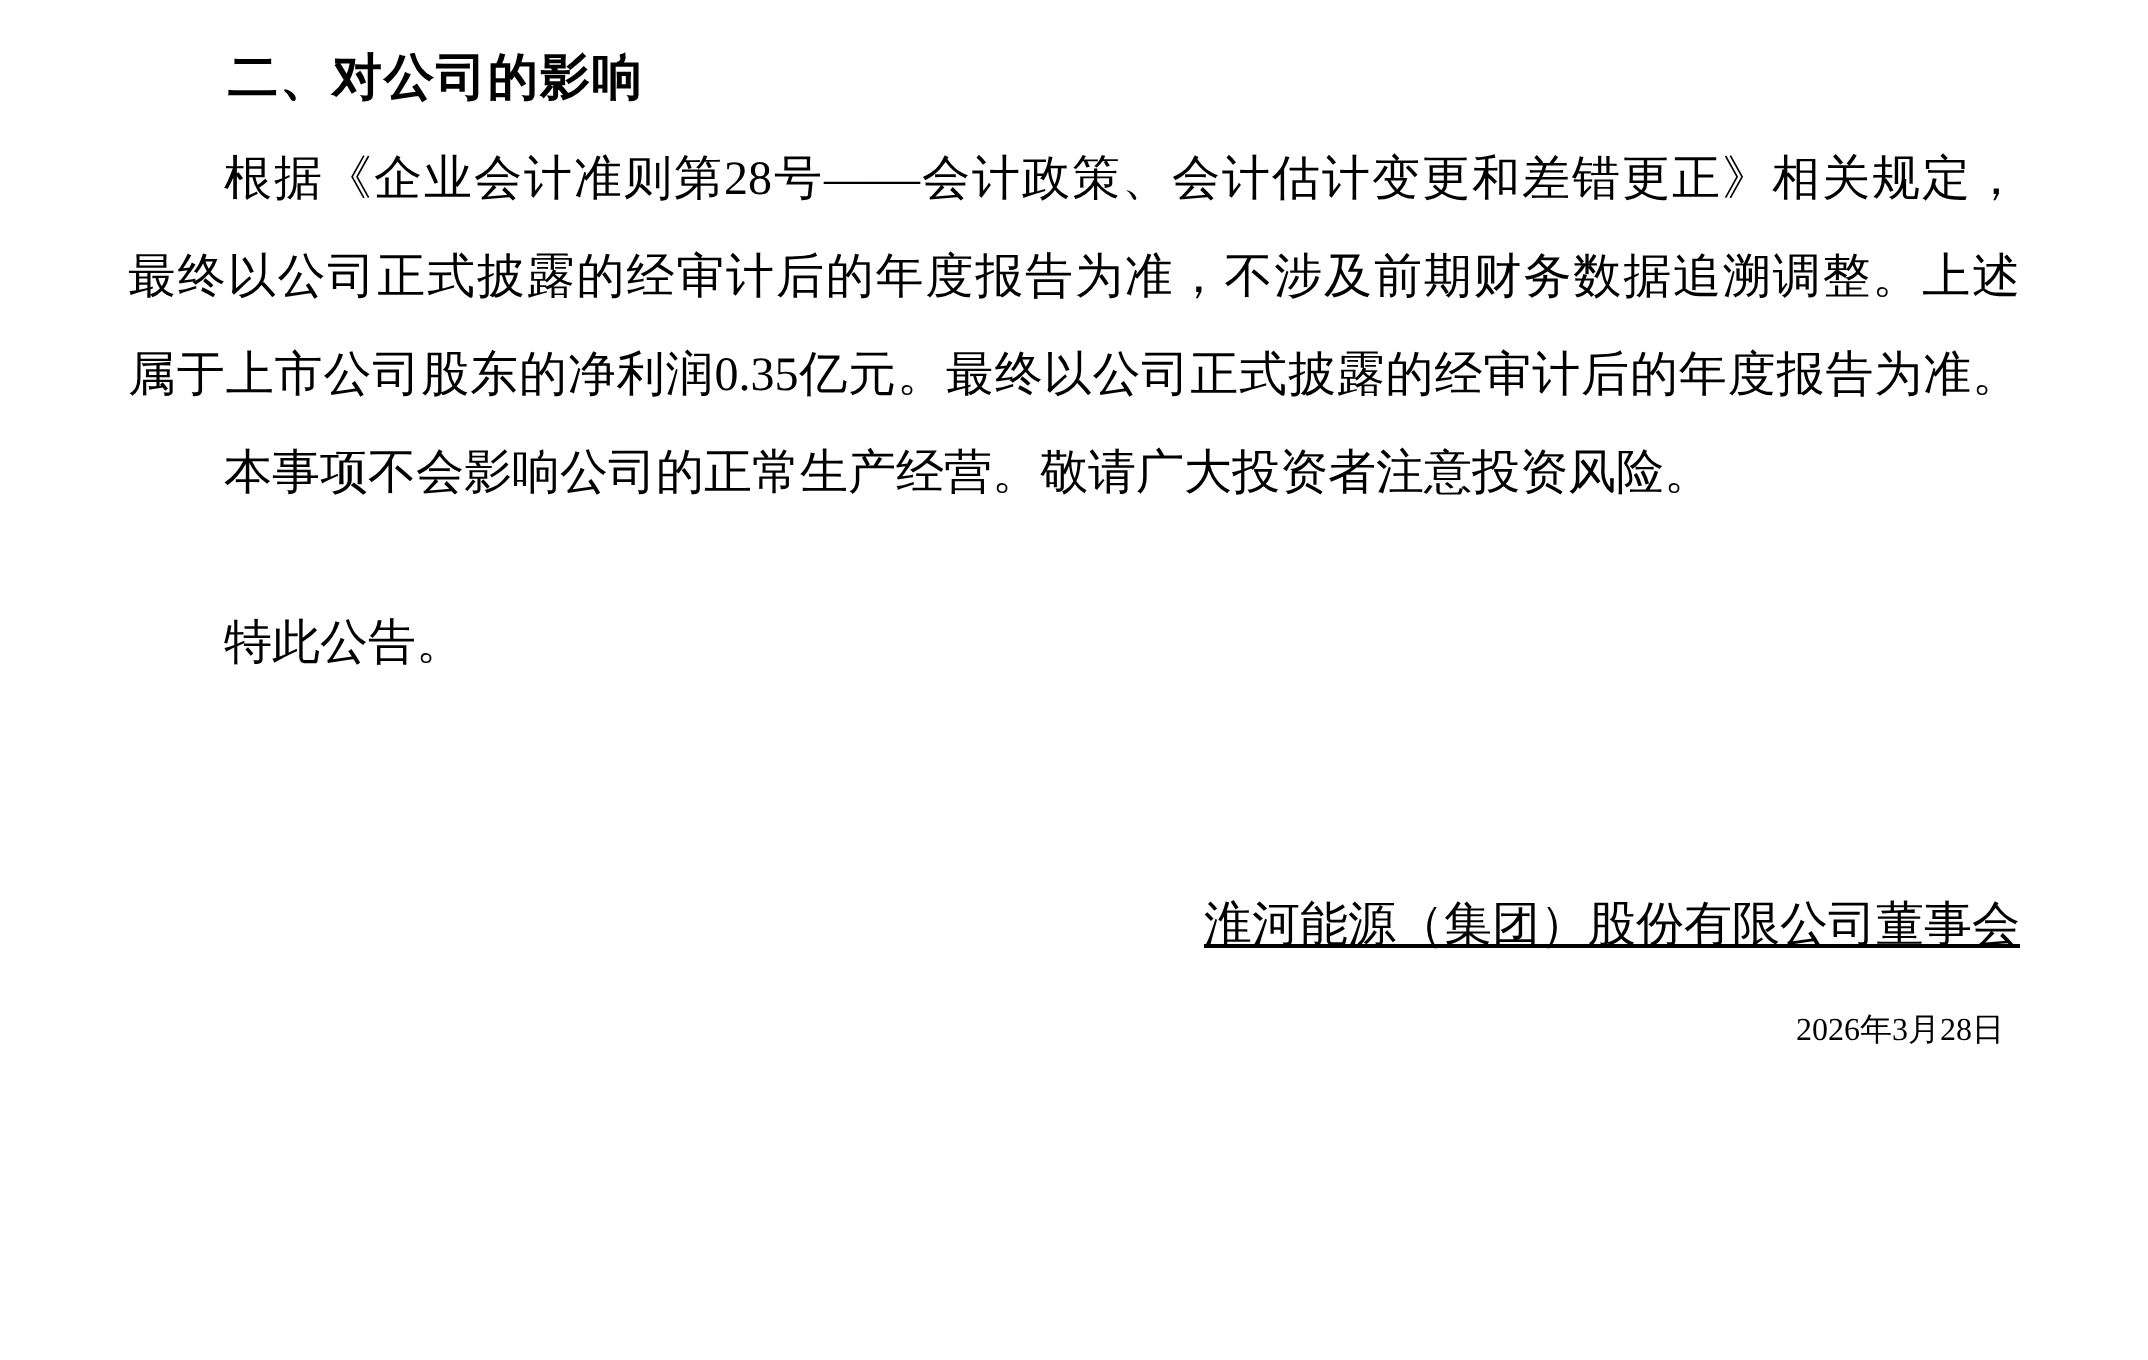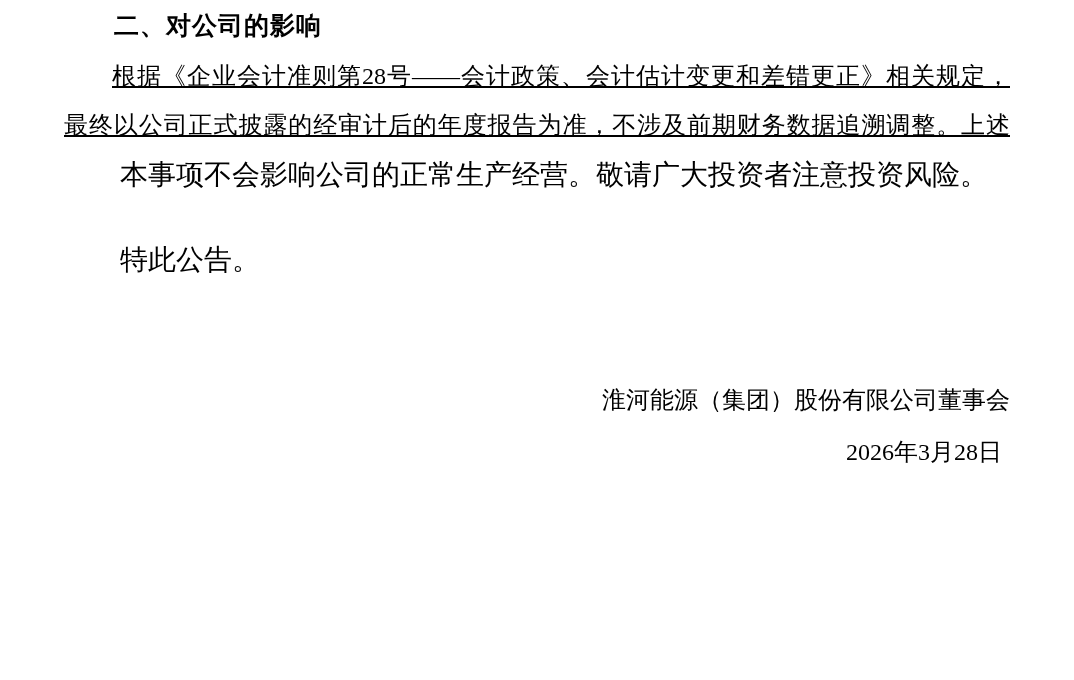--- a/index.html
+++ b/index.html
@@ -11,84 +11,85 @@
     width: 1074px;
     height: 680px;
     overflow: hidden;
     font-family: "Liberation Serif", "DejaVu Serif", serif;
     color: #000000;
   }
   .doc {
     box-sizing: border-box;
     width: 1074px;
     height: 680px;
-    padding: 6px 64px 0 64px;
+    padding: 20px 64px 0 64px;
     background: #ffffff;
   }
   .heading {
     font-size: 25px;
     font-weight: bold;
     line-height: 40px;
     margin: 0;
     text-indent: 2em;
     letter-spacing: 1px;
   }
   .para1 {
     margin-top: 6px;
-    text-decoration: underline;
   }
   .p1-line {
     font-size: 24px;
     line-height: 49px;
     text-align: justify;
     text-align-last: justify;
     text-justify: inter-character;
   }
   .p1-line.first {
     text-indent: 2em;
   }
   .para2 {
-    font-size: 28px;
+    font-size: 24px;
     line-height: 49px;
     text-indent: 2em;
     margin: 0;
   }
   .closing {
-    font-size: 28px;
+    font-size: 24px;
     line-height: 49px;
     text-indent: 2em;
     margin: 36px 0 0 0;
   }
   .sig-block {
     margin-top: 92px;
   }
   .signature {
     font-size: 24px;
     line-height: 49px;
     text-align: right;
     margin: 0;
+    text-decoration: underline;
   }
   .date {
-    font-size: 24px;
+    font-size: 16px;
     line-height: 49px;
     text-align: right;
     margin: 3px 0 0 0;
     padding-right: 8px;
   }
 </style>
 </head>
 <body>
 
 <div class="doc">
 
   <h2 class="heading">二、对公司的影响</h2>
 
   <div class="para1">
     <div class="p1-line first">根据《企业会计准则第28号——会计政策、会计估计变更和差错更正》相关规定，</div>
     <div class="p1-line">最终以公司正式披露的经审计后的年度报告为准，不涉及前期财务数据追溯调整。上述</div>
+    <div class="p1-line">属于上市公司股东的净利润0.35亿元。最终以公司正式披露的经审计后的年度报告为准。</div>
   </div>
 
   <p class="para2">本事项不会影响公司的正常生产经营。敬请广大投资者注意投资风险。</p>
 
   <p class="closing">特此公告。</p>
 
   <div class="sig-block">
     <p class="signature">淮河能源（集团）股份有限公司董事会</p>
     <p class="date">2026年3月28日</p>
   </div>

